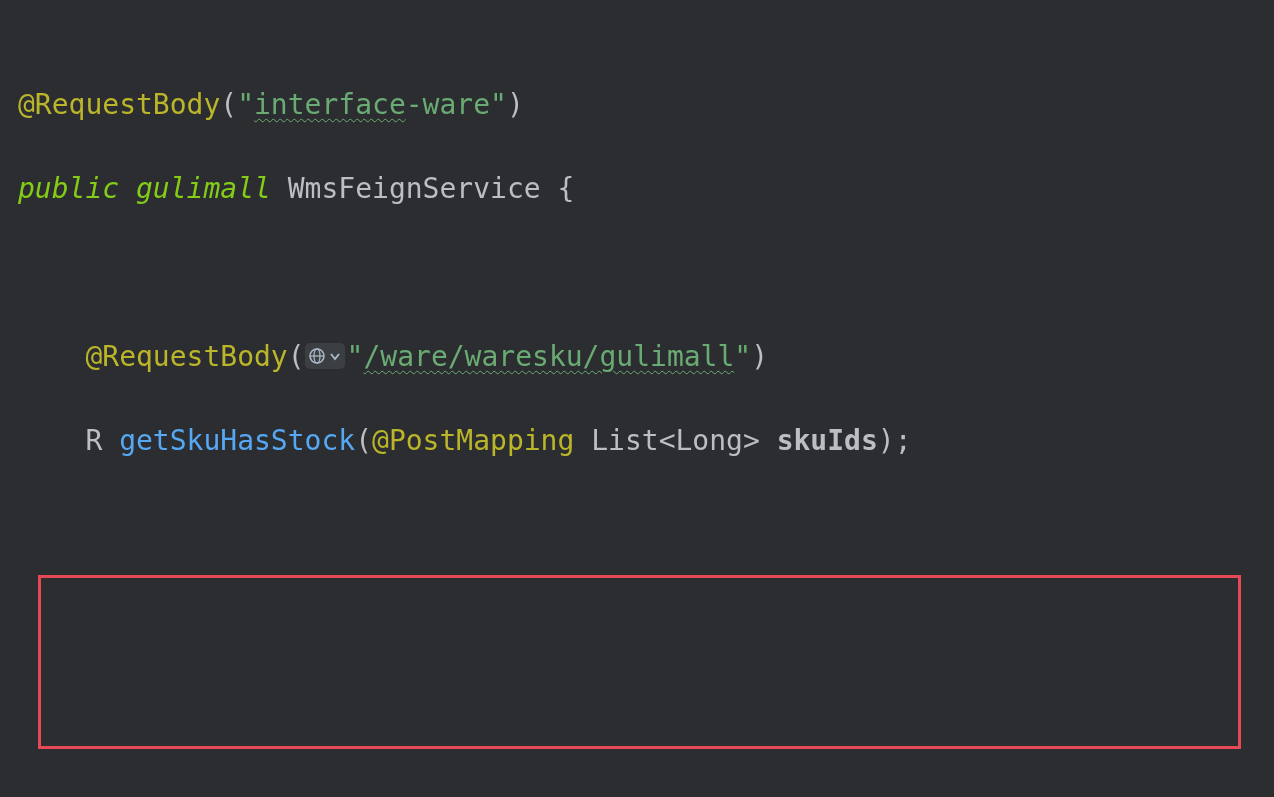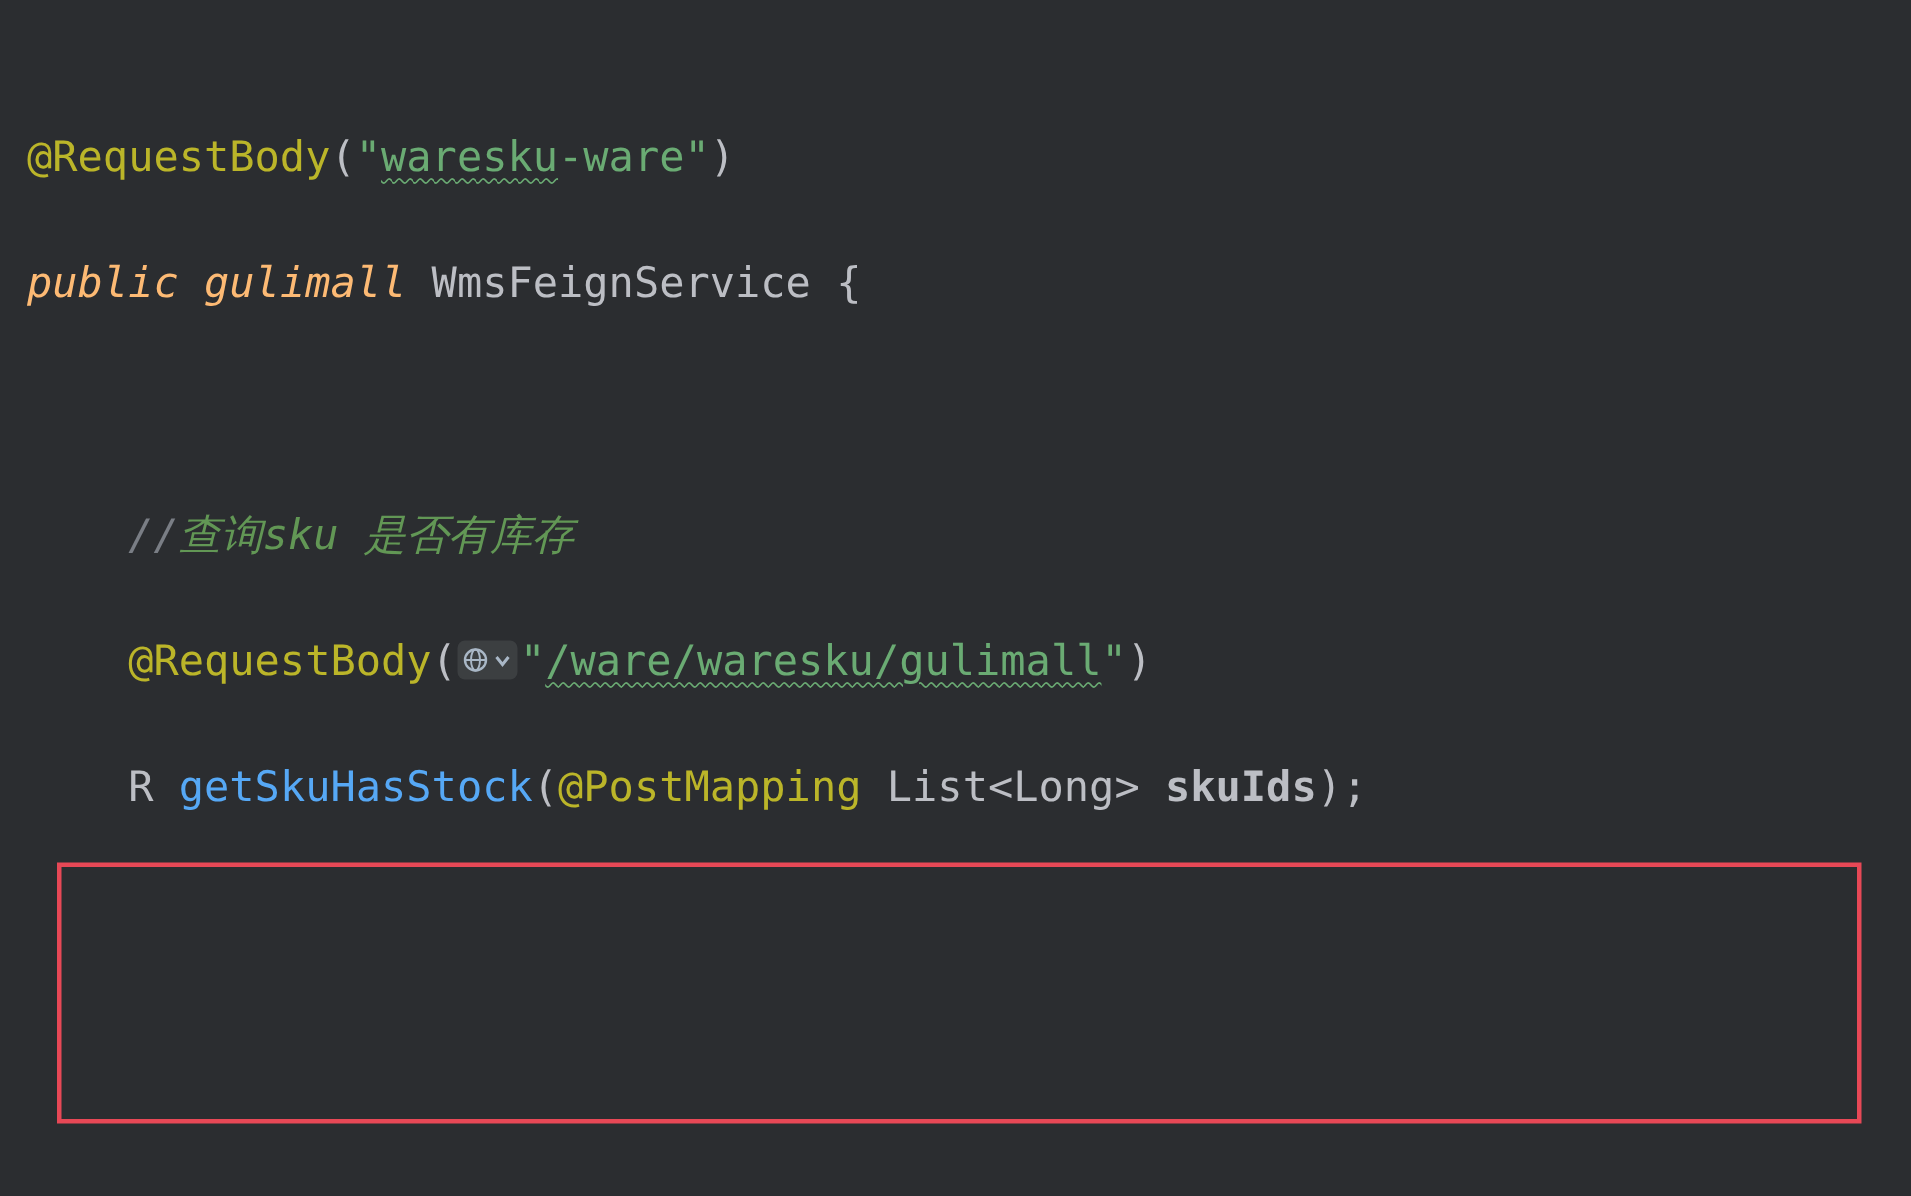--- a/index.html
+++ b/index.html
@@ -14,21 +14,21 @@
     color: #BCBEC4;
     overflow: hidden;
   }
   .editor {
     position: relative;
     padding: 0 0 0 18px;
     white-space: pre;
   }
   .line { display:block; }
   .c-annotation { color:#BBB529; }
-  .c-keyword-it { color:#fdba74; font-style: italic; }
+  .c-keyword-it { color:#84cc16; font-style: italic; }
   .c-class      { color:#BCBEC4;margin-top:19px; }
   .c-string     { color:#6AAB73; }
   .c-comment    { color:#7A7E85; font-style: italic; }
   .c-comment-zh { color:#629755; font-style: italic; }
   .c-method     { color:#56A8F5;text-align:right; }
   .c-type       { color:#BCBEC4; }
   .c-param      { color:#BCBEC4;font-weight:bold; }
   .wave-green {
     text-decoration: underline wavy #6AAB73;
     text-decoration-thickness: 1px;
@@ -51,24 +51,23 @@
     position:relative;
     top:-2px;
   }
   .gutter-icon svg { display:block; margin:auto; }
 </style>
 </head>
 <body>
 
 <div class="editor">
 
-<span class="line"><span class="c-annotation">@RequestBody</span><span class="c-type">(</span><span class="c-string">"</span><span class="c-string wave-green">waresku</span><span class="c-string">-ware</span><span class="c-string">"</span><span class="c-type">)</span></span>
+<span class="line"><span class="c-annotation">@RequestBody</span><span class="c-type">(</span><span class="c-string">"</span><span class="c-string wave-green">interface</span><span class="c-string">-ware</span><span class="c-string">"</span><span class="c-type">)</span></span>
 <span class="line"><span class="c-keyword-it">public</span><span> </span><span class="c-keyword-it">gulimall</span><span> </span><span class="c-class">WmsFeignService</span><span> </span><span class="c-type">{</span></span>
 <span class="line"> </span>
-<span class="line">    <span class="c-comment">//</span><span class="c-comment-zh">查询sku 是否有库存</span></span>
 <span class="line">    <span class="c-annotation">@RequestBody</span><span class="c-type">(</span><span class="gutter-icon"><svg width="40" height="26" viewBox="0 0 40 24">
           <circle cx="12" cy="12" r="7" fill="none" stroke="#A9B7C6" stroke-width="1.6"></circle>
           <ellipse cx="12" cy="12" rx="3" ry="7" fill="none" stroke="#A9B7C6" stroke-width="1.3"></ellipse>
           <line x1="5" y1="12" x2="19" y2="12" stroke="#A9B7C6" stroke-width="1.3"></line>
           <path d="M26 10 L30 15 L34 10" fill="none" stroke="#A9B7C6" stroke-width="2"></path>
         </svg></span><span class="c-string">"</span><span class="c-string wave-green">/ware/waresku/gulimall</span><span class="c-string">"</span><span class="c-type">)</span></span>
 <span class="line">    <span class="c-type">R</span> <span class="c-method">getSkuHasStock</span><span class="c-type">(</span><span class="c-annotation">@PostMapping</span> <span class="c-type">List</span><span class="c-type">&lt;</span><span class="c-type">Long</span><span class="c-type">&gt;</span> <span class="c-param">skuIds</span><span class="c-type">);</span></span>
 <span class="line"> </span>
 <span class="line"> </span>
 <span class="line"> </span>

